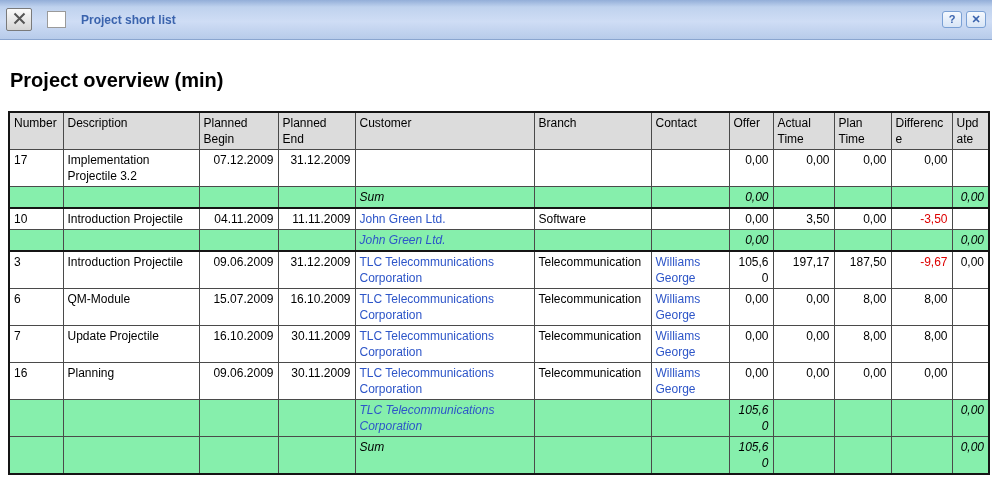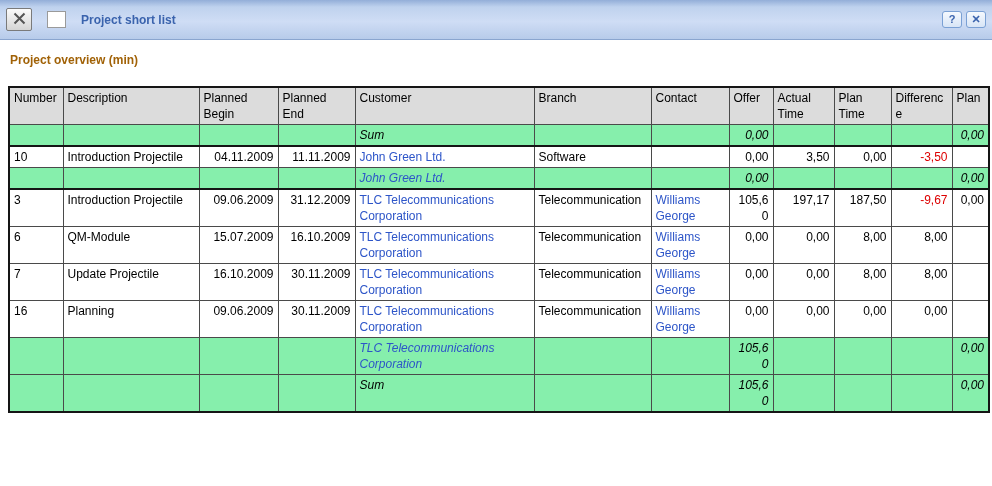--- a/index.html
+++ b/index.html
@@ -53,24 +53,24 @@
     font-size: 11px;
     font-weight: bold;
     line-height: 15px;
     text-align: center;
     margin-left: 4px;
     cursor: pointer;
   }
 
   
   .page-heading {
-    margin: 13px 0 0 10px;
-    font-size: 12px;
+    margin: 29px 0 0 10px;
+    font-size: 20px;
     font-weight: bold;
-    color: #a16207;
+    color: #000000;
   }
 
   
   .tbl-wrap { margin: 19px 12px 0 8px; }
   table.grid {
     border-collapse: collapse;
     table-layout: fixed;
     width: 980px;
     border: 2px solid #151515;
   }
@@ -140,24 +140,38 @@
           <th>Description</th>
           <th>Planned Begin</th>
           <th>Planned End</th>
           <th>Customer</th>
           <th>Branch</th>
           <th>Contact</th>
           <th>Offer</th>
           <th>Actual Time</th>
           <th>Plan Time</th>
           <th>Difference</th>
-          <th>Plan</th>
+          <th>Update</th>
         </tr>
     </thead>
     <tbody>
+        <tr>
+          <td class="">17</td>
+          <td class="">Implementation Projectile 3.2</td>
+          <td class="c-date">07.12.2009</td>
+          <td class="c-date">31.12.2009</td>
+          <td class=""></td>
+          <td class=""></td>
+          <td class=""></td>
+          <td class="c-money">0,00</td>
+          <td class="c-money">0,00</td>
+          <td class="c-money">0,00</td>
+          <td class="c-money">0,00</td>
+          <td class="c-money"></td>
+        </tr>
         <tr class="sum-row group-end">
           <td class=""></td>
           <td class=""></td>
           <td class="c-date"></td>
           <td class="c-date"></td>
           <td class=""><span>Sum</span></td>
           <td class=""></td>
           <td class=""></td>
           <td class="c-money">0,00</td>
           <td class="c-money"></td>

